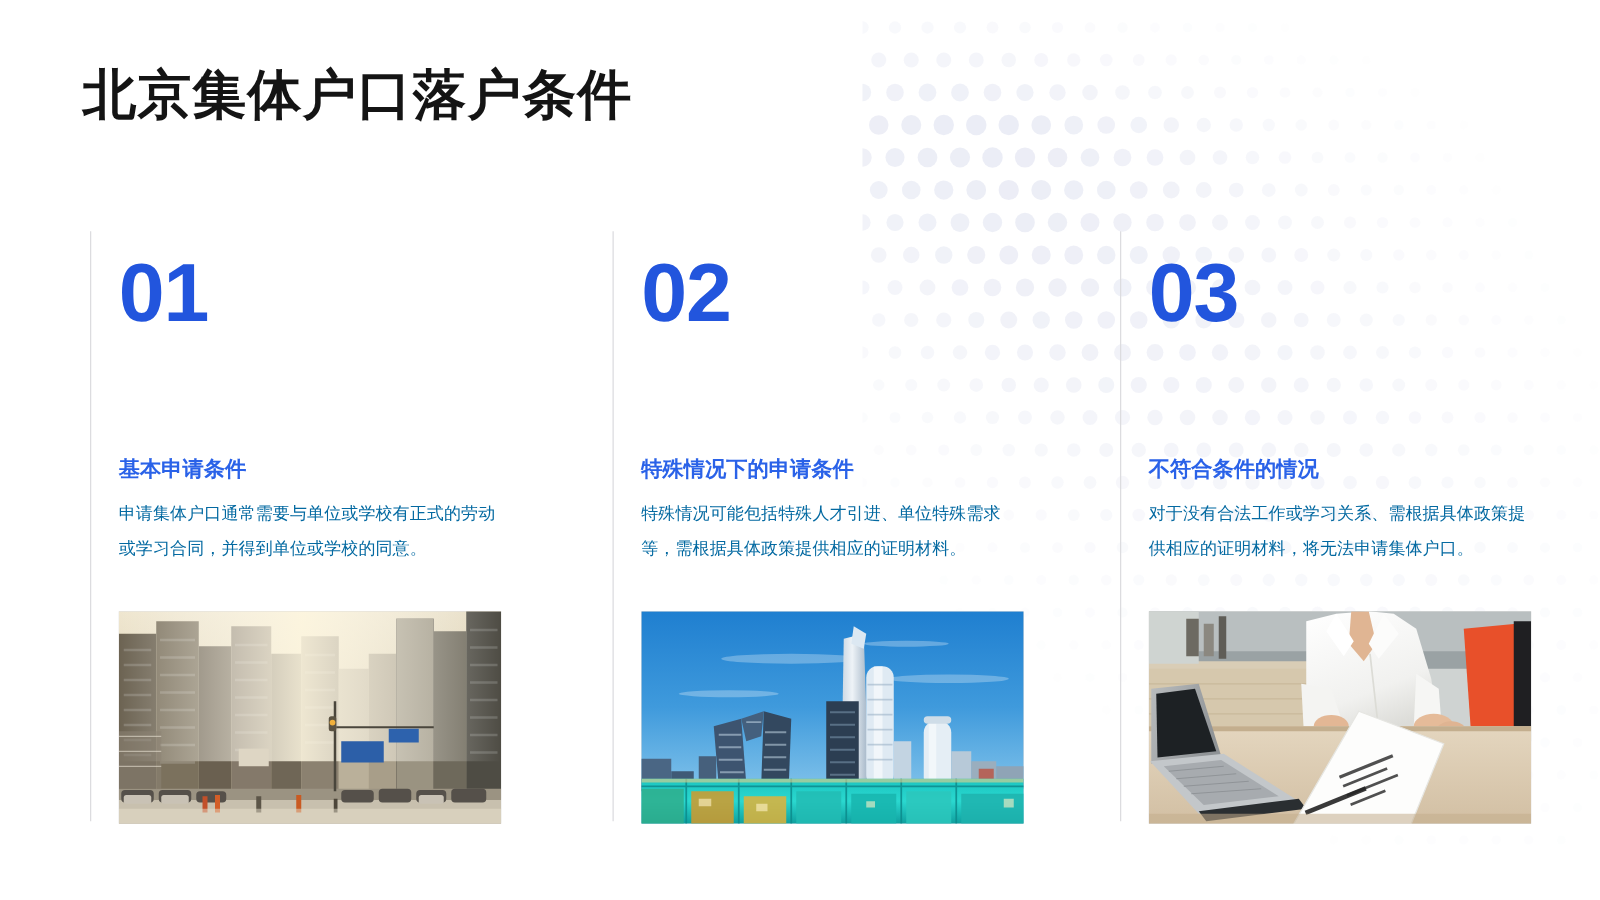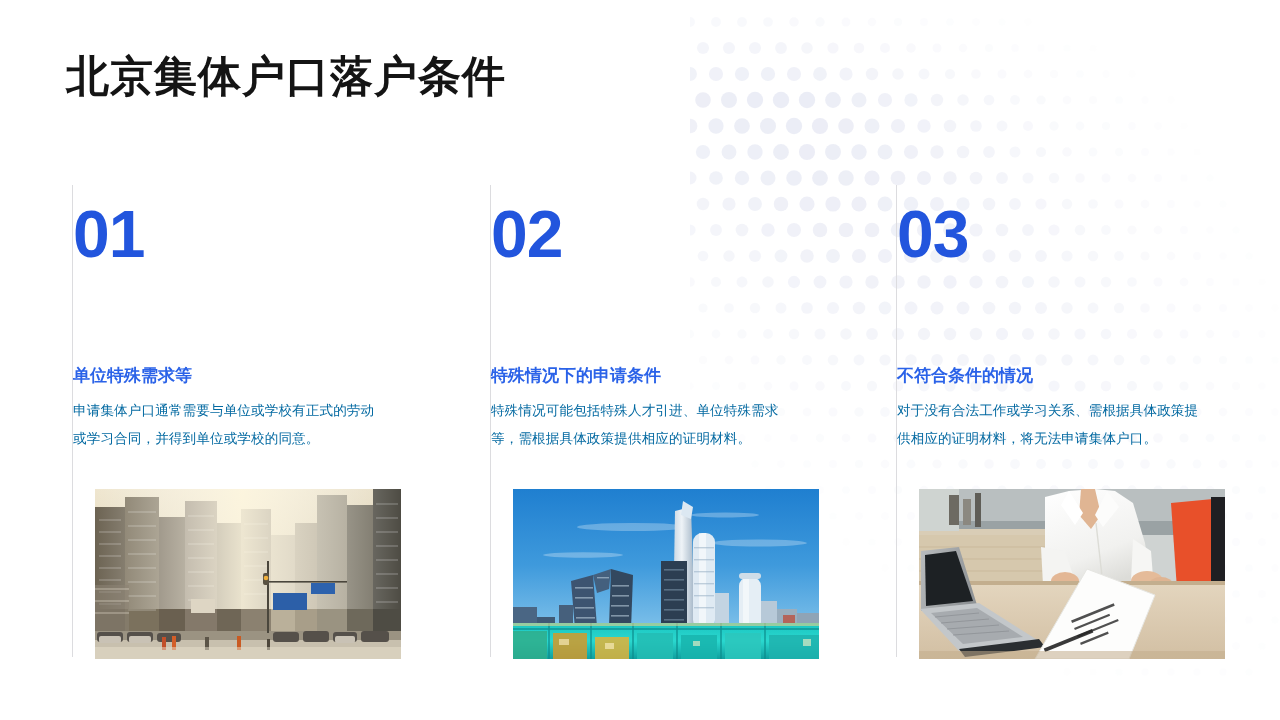--- a/index.html
+++ b/index.html
@@ -55,20 +55,21 @@
     top: 185px;
     width: 1140px;
     height: 472px;
     display: flex;
   }
 
   .column {
     position: relative;
     width: 406px;
     height: 472px;
+    padding-left: 22px;
     border-left: 1.6px solid #dcdcdf;
     flex: 0 0 auto;
   }
 
   .col-2 { margin-left: 12px; }
 
   .num {
     font-size: 66px;
     font-weight: bold;
     line-height: 1;
@@ -624,21 +625,21 @@
   </svg>
 
 <div class="slide">
 
   <h1 class="slide-title">北京集体户口落户条件</h1>
 
   <div class="columns">
 
     <div class="column col-1">
       <div class="num">01</div>
-      <div class="card-heading">单位特殊需求等</div>
+      <div class="card-heading">基本申请条件</div>
       <div class="card-body">申请集体户口通常需要与单位或学校有正式的劳动或学习合同，并得到单位或学校的同意。</div>
       <div class="photo">
         <svg viewBox="0 0 306 170" xmlns="http://www.w3.org/2000/svg" preserveAspectRatio="none">
           <defs>
             <linearGradient id="sky1" x1="0" y1="0" x2="0.3" y2="1">
               <stop offset="0%" stop-color="#efe6cf"></stop>
               <stop offset="55%" stop-color="#ddd2b6"></stop>
               <stop offset="100%" stop-color="#b9ae94"></stop>
             </linearGradient>
             <linearGradient id="haze1" x1="0" y1="0" x2="1" y2="0">

